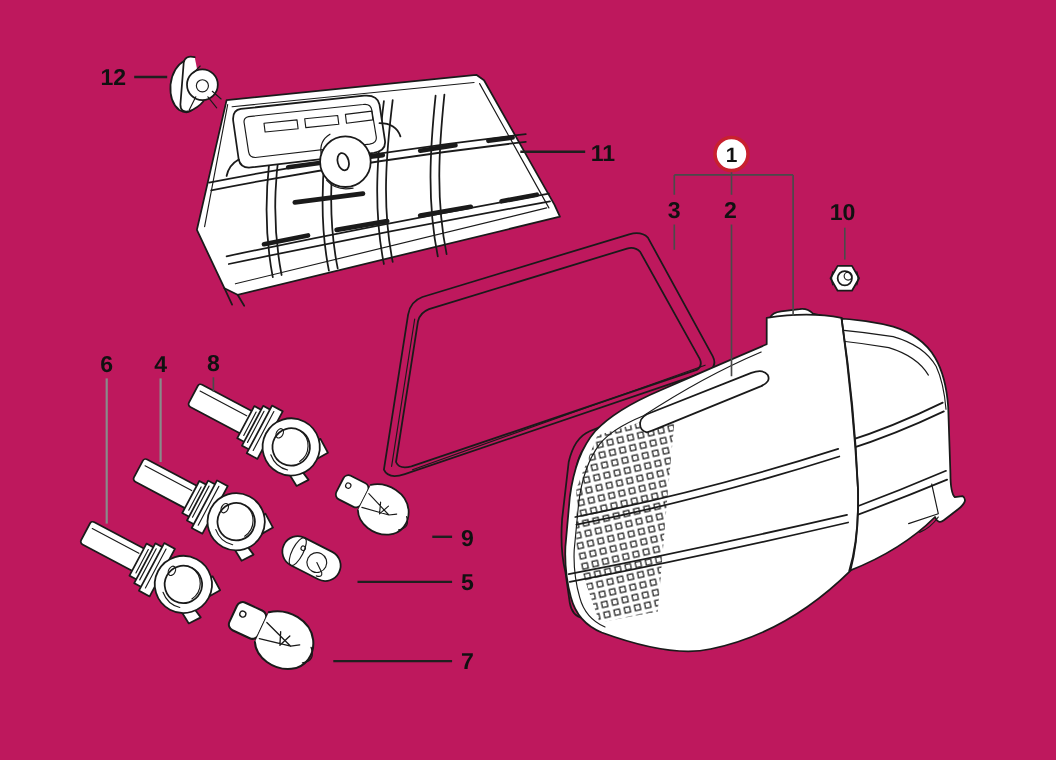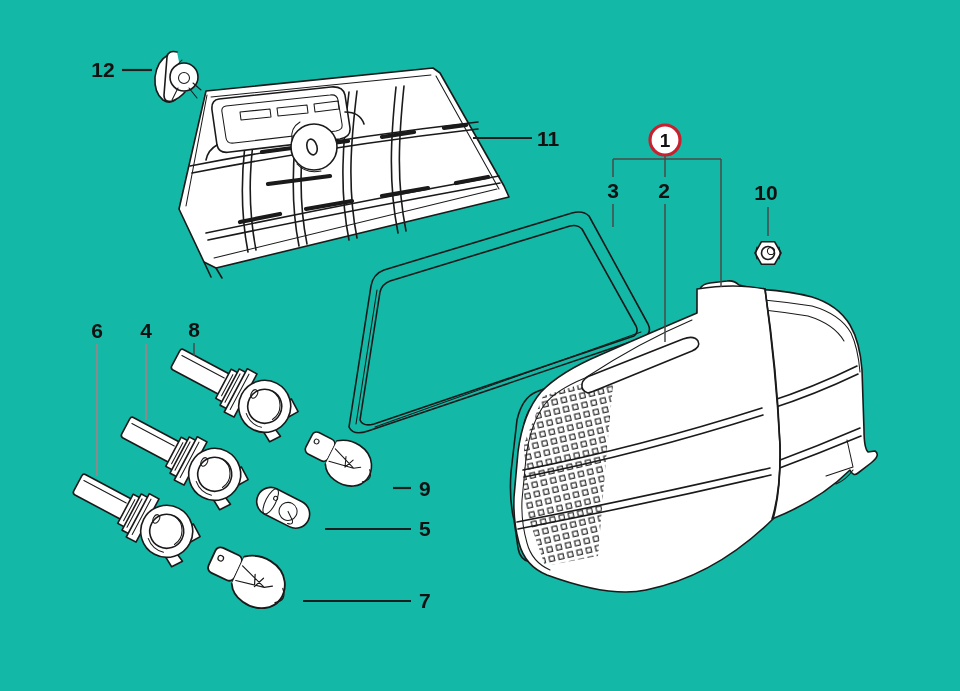--- a/index.html
+++ b/index.html
@@ -1,16 +1,16 @@
 <!DOCTYPE html>
 <html><head>
 <meta charset="utf-8">
 <style>
   html,body{margin:0;padding:0;background:#fff;}
-  .canvas{position:relative;width:960px;height:691px;background:#14b8a6;overflow:hidden;
+  .canvas{position:relative;width:960px;height:691px;background:#be185d;overflow:hidden;
           font-family:"Liberation Sans",sans-serif;}
   svg{position:absolute;left:0;top:0;}
   .ink{stroke:#1a1a1a;fill:none;stroke-width:1.6;stroke-linecap:round;stroke-linejoin:round;}
   .thin{stroke:#1a1a1a;fill:none;stroke-width:1.05;stroke-linecap:round;stroke-linejoin:round;}
   .thick{stroke:#1a1a1a;fill:none;stroke-width:4.2;stroke-linecap:round;}
   .fillw{fill:#ffffff;}
   .leader{stroke:#4a4a4a;fill:none;stroke-width:1.5;}
   .leader2{stroke:#1f1f1f;fill:none;stroke-width:2.2;}
   .leaderlight{stroke:#8a8a8a;fill:none;stroke-width:2;}
   .label{font:bold 21px "Liberation Sans",sans-serif;fill:#111;}

